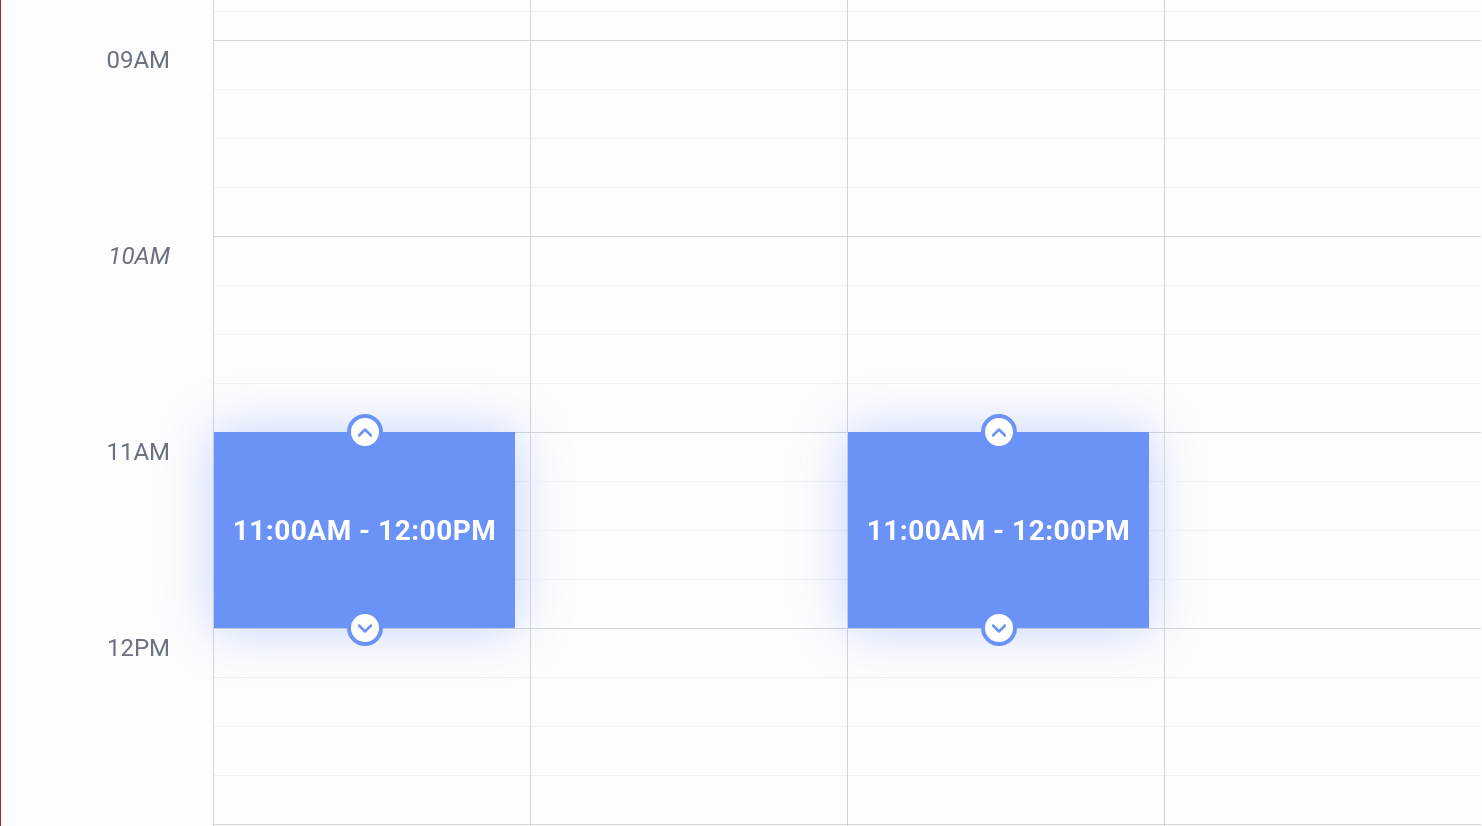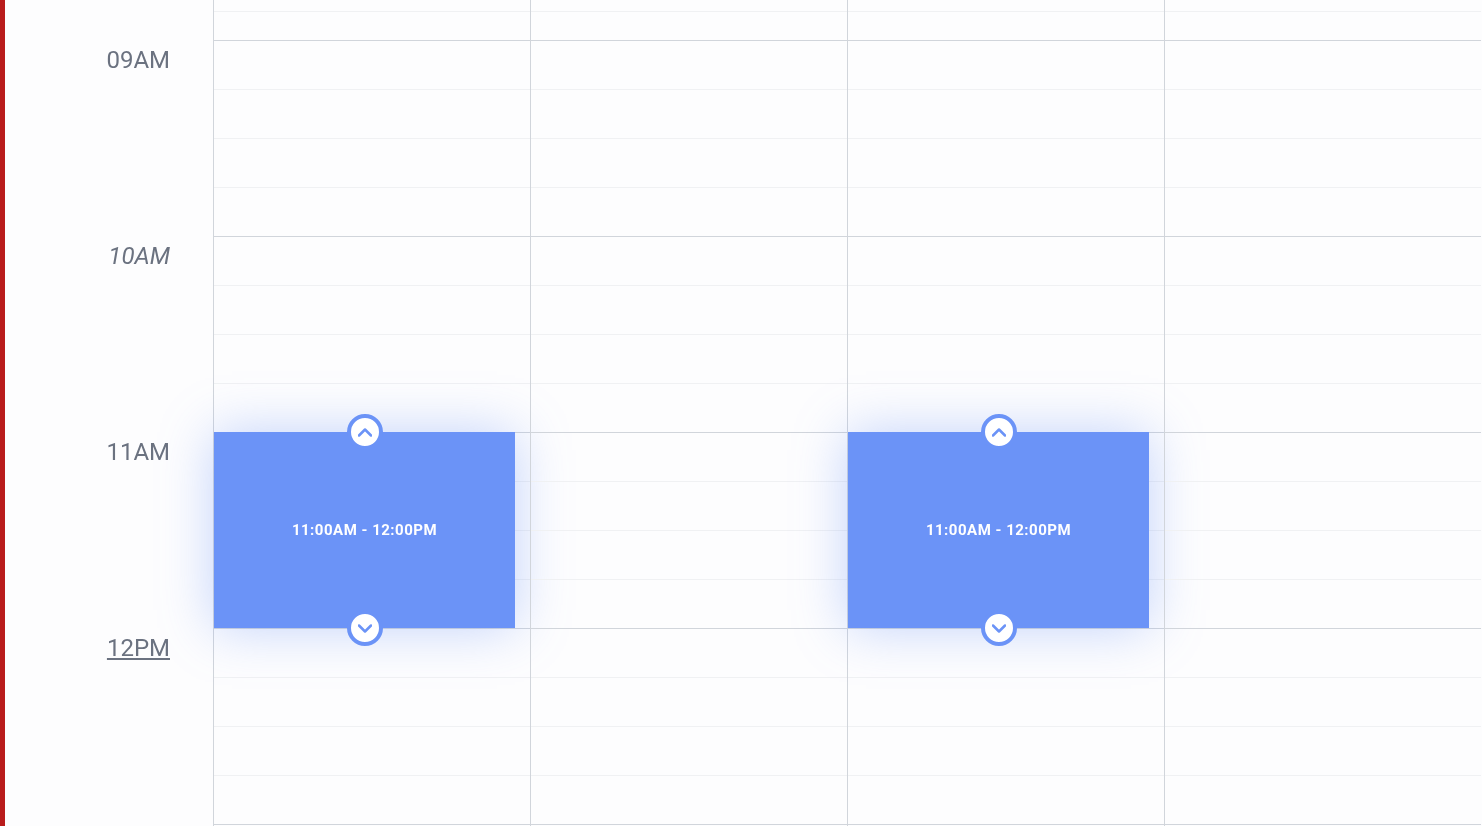--- a/index.html
+++ b/index.html
@@ -17,21 +17,21 @@
     }
     .calendar-container {
       display: flex;
       width: 100%;
       height: 100%;
       position: relative;
     }
     .time-column {
       width: 213px;
       flex-shrink: 0;
-      border-left: 5px solid #b91c1c;
+      border-left: 1px solid #b91c1c;
       position: relative;
     }
     .time-label {
       position: absolute;
       right: 43px;
       color: #6b7280;
       font-size: 24px;
       font-weight: 400;
       transform: translateY(-50%);
     }
@@ -59,21 +59,21 @@
       right: 0;
       background: #6b93f7;
       display: flex;
       align-items: center;
       justify-content: center;
       box-shadow: 0 0 50px rgba(107, 147, 247, 0.4);
       cursor: move;
     }
     .event-label {
       color: #ffffff;
-      font-size: 15px;
+      font-size: 28px;
       font-weight: 700;
       letter-spacing: 0.5px;
     }
     .handle {
       position: absolute;
       left: 50%;
       transform: translateX(-50%);
       width: 36px;
       height: 36px;
       background: #ffffff;
@@ -104,21 +104,21 @@
   </style>
 </head>
 <body>
 
 <div class="calendar-container">
 
   <div class="time-column">
     <span class="time-label" style="top: 60px;">09AM</span>
     <span class="time-label" style="top: 256px; font-style: italic;">10AM</span>
     <span class="time-label" style="top: 452px;">11AM</span>
-    <span class="time-label" style="top: 648px; text-decoration: underline;">12PM</span>
+    <span class="time-label" style="top: 648px;">12PM</span>
   </div>
 
   <div class="day-column">
 
     <div class="quarter-line" style="top: 11px;"></div>
     <div class="hour-line" style="top: 40px;"></div>
     <div class="quarter-line" style="top: 89px;"></div>
     <div class="quarter-line" style="top: 138px;"></div>
     <div class="quarter-line" style="top: 187px;"></div>
     <div class="hour-line" style="top: 236px;"></div>

